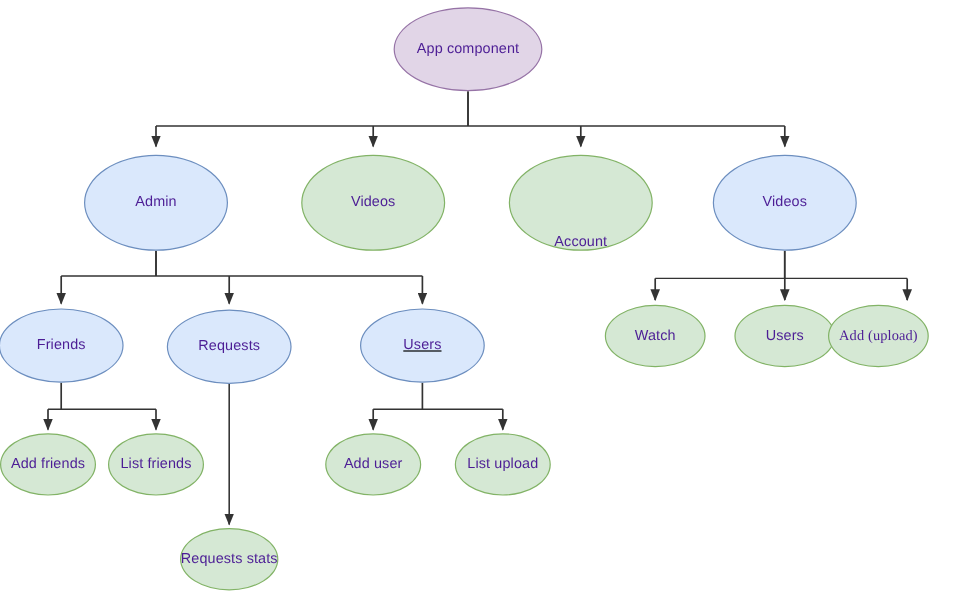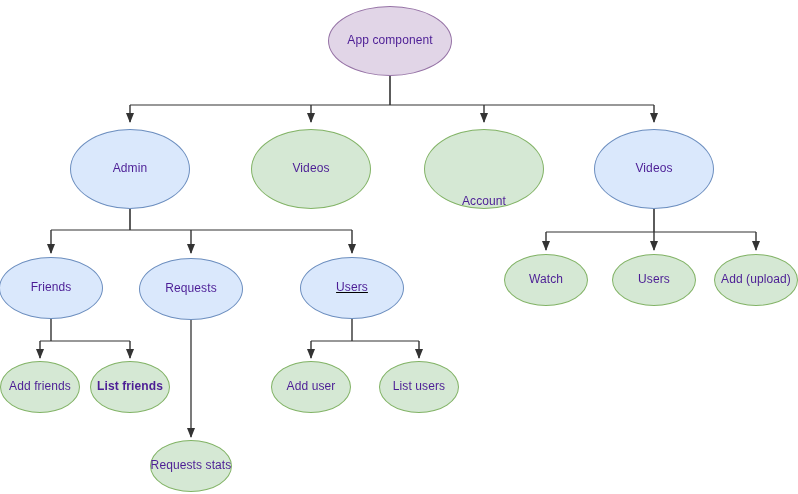--- a/index.html
+++ b/index.html
@@ -128,33 +128,33 @@
       </div>
       <div class="node fill-blue" style="left: 300px; top: 257px; width: 104px; height: 62px; text-decoration: underline;">
         <span class="node-label">Users</span>
       </div>
       <div class="node fill-green" style="left: 504px; top: 254px; width: 84px; height: 52px;">
         <span class="node-label">Watch</span>
       </div>
       <div class="node fill-green" style="left: 612px; top: 254px; width: 84px; height: 52px;">
         <span class="node-label">Users</span>
       </div>
-      <div class="node fill-green" style="left: 714px; top: 254px; width: 84px; height: 52px;">
+      <div class="node fill-green" style="left: 690px; top: 254px; width: 84px; height: 52px; font-family: Liberation Serif, serif;">
         <span class="node-label">Add (upload)</span>
       </div>
       <div class="node fill-green" style="left: 0px; top: 361px; width: 80px; height: 52px; align-items: center;">
         <span class="node-label">Add friends</span>
       </div>
-      <div class="node fill-green" style="left: 90px; top: 361px; width: 80px; height: 52px; font-weight: bold;">
+      <div class="node fill-green" style="left: 90px; top: 361px; width: 80px; height: 52px;">
         <span class="node-label">List friends</span>
       </div>
       <div class="node fill-green" style="left: 271px; top: 361px; width: 80px; height: 52px; align-items: center;">
         <span class="node-label">Add user</span>
       </div>
       <div class="node fill-green" style="left: 379px; top: 361px; width: 80px; height: 52px;">
-        <span class="node-label">List users</span>
+        <span class="node-label">List upload</span>
       </div>
       <div class="node fill-green" style="left: 150px; top: 440px; width: 82px; height: 52px; text-align: center;">
         <span class="node-label">Requests stats</span>
       </div>
     </div>
 
 </div>
 
 </body></html>

